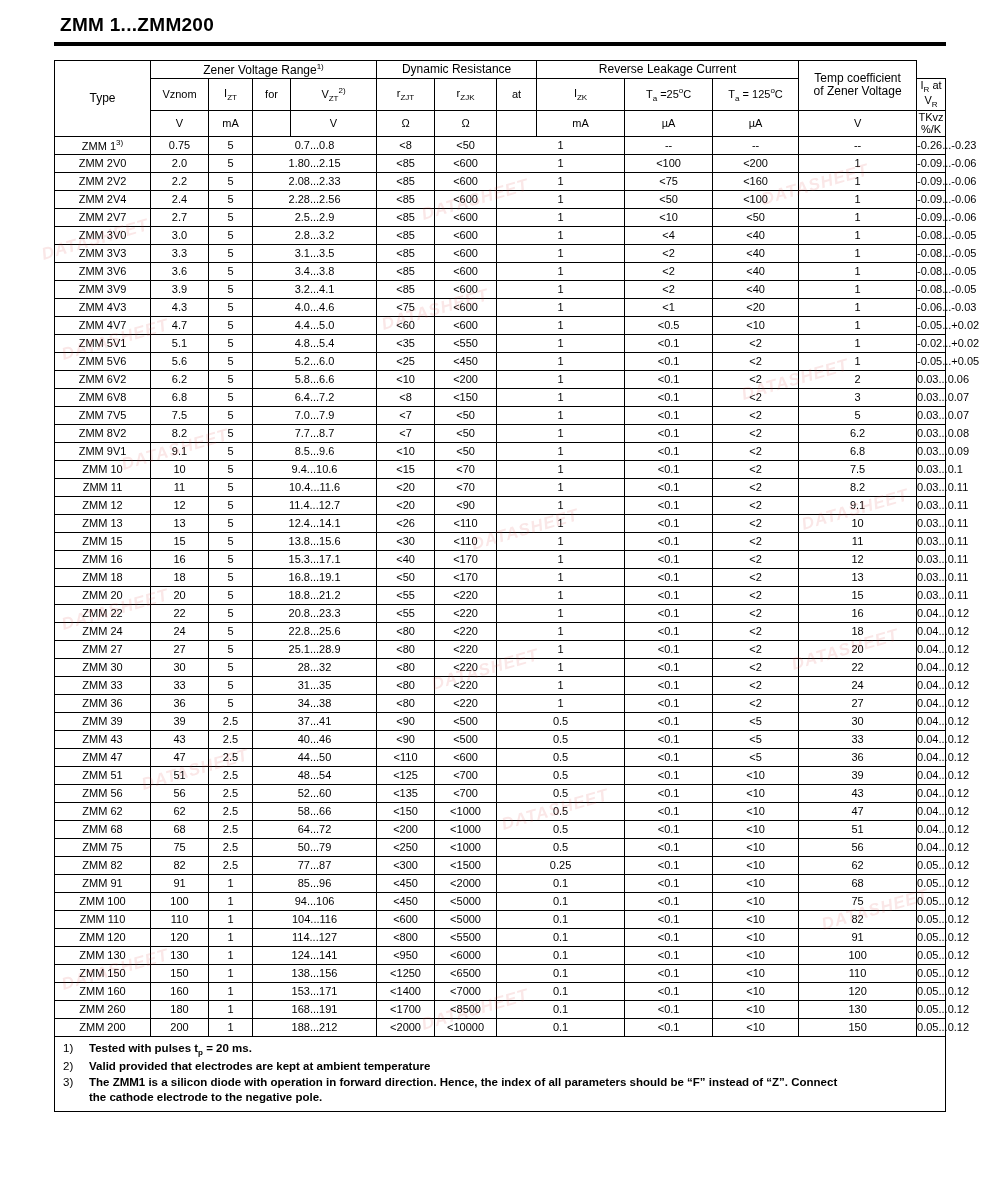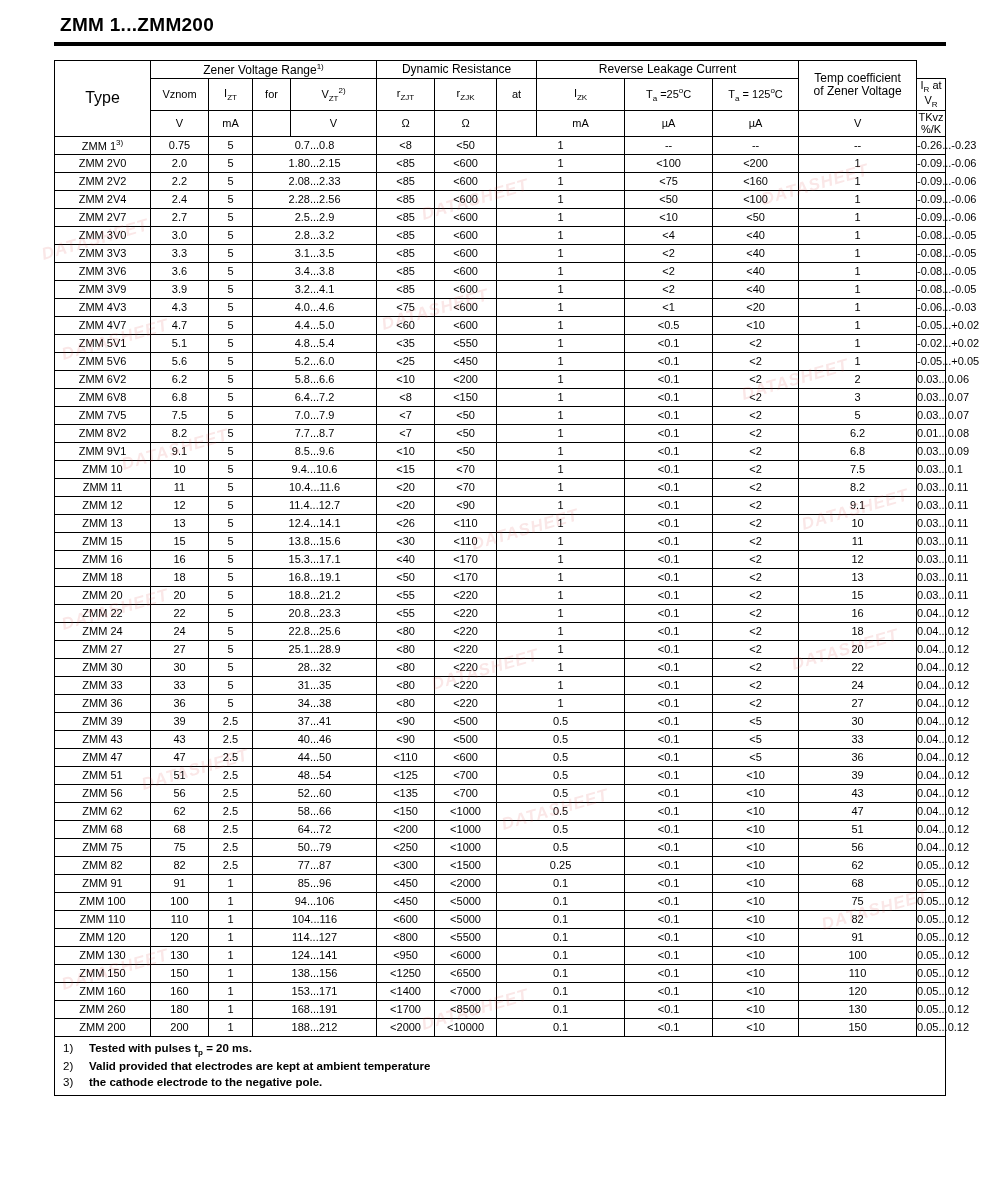--- a/index.html
+++ b/index.html
@@ -56,21 +56,21 @@
   th.sub {
     font-size: 11px;
     height: 20px;
   }
   th.unit {
     font-size: 11px;
     height: 18px;
     border-top: none;
   }
   th.typecell {
-    font-size: 16px;
+    font-size: 12px;
   }
   td.type {
     text-align: left;
     padding-left: 6px;
     font-size: 11px;
   }
   sup {
     font-size: 8px;
     vertical-align: super;
   }
@@ -395,21 +395,21 @@
           <td class="type">ZMM 8V2</td>
           <td>8.2</td>
           <td>5</td>
           <td colspan="2">7.7...8.7</td>
           <td>&lt;7</td>
           <td>&lt;50</td>
           <td colspan="2">1</td>
           <td>&lt;0.1</td>
           <td>&lt;2</td>
           <td>6.2</td>
-          <td>0.01...0.08</td>
+          <td>0.03...0.08</td>
         </tr>
         <tr>
           <td class="type">ZMM 9V1</td>
           <td>9.1</td>
           <td>5</td>
           <td colspan="2">8.5...9.6</td>
           <td>&lt;10</td>
           <td>&lt;50</td>
           <td colspan="2">1</td>
           <td>&lt;0.1</td>
@@ -841,20 +841,21 @@
       <div class="note-num">1)</div>
       <div class="note-text"><span>Tested with pulses t</span><sub>p</sub><span> = 20 ms.</span></div>
     </div>
     <div class="note-row">
       <div class="note-num">2)</div>
       <div class="note-text">Valid provided that electrodes are kept at ambient temperature</div>
     </div>
     <div class="note-row">
       <div class="note-num">3)</div>
       <div class="note-text">
+        <span>The ZMM1 is a silicon diode with operation in forward direction. Hence, the index of all parameters should be “F” instead of “Z”. Connect</span>
         <span class="cont">the cathode electrode to the negative pole.</span>
       </div>
     </div>
   </div>
 
   <div id="watermark-layer">
       <div class="wm" style="left: 40px; top: 230px;">DATASHEET</div>
       <div class="wm" style="left: 420px; top: 190px;">DATASHEET</div>
       <div class="wm" style="left: 760px; top: 175px;">DATASHEET</div>
       <div class="wm" style="left: 60px; top: 330px;">DATASHEET</div>

